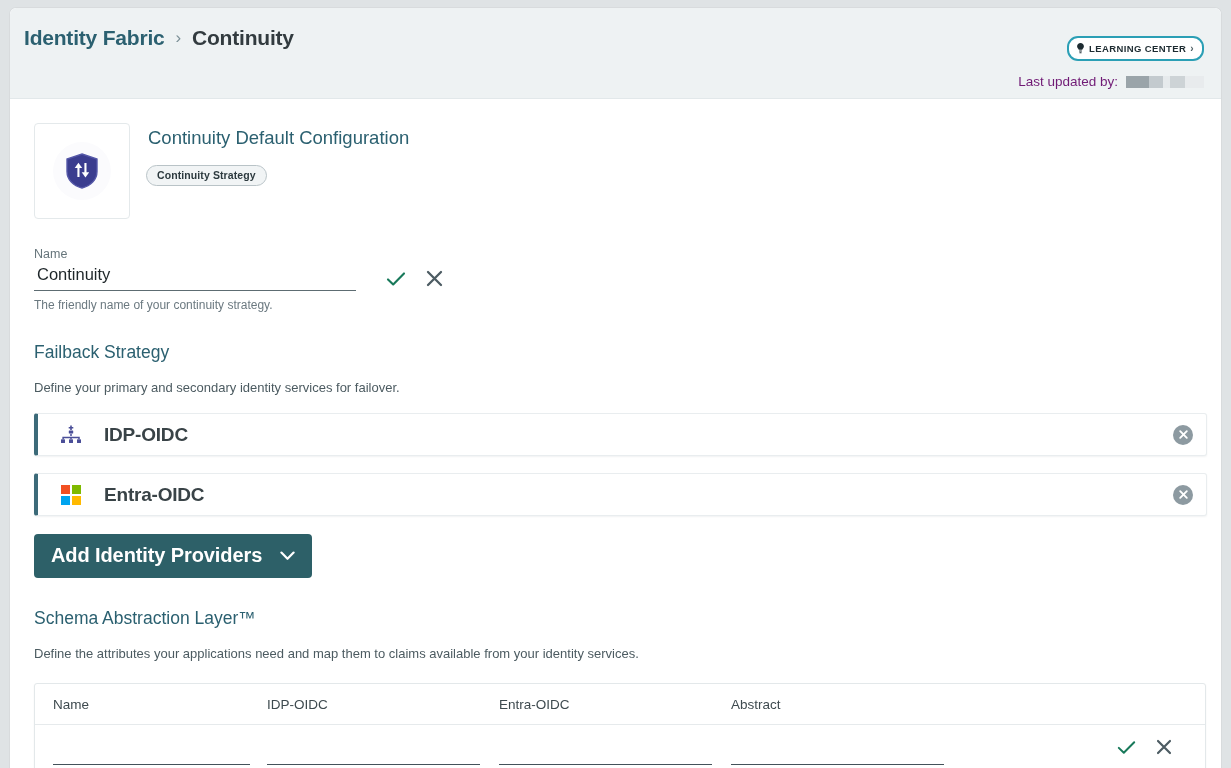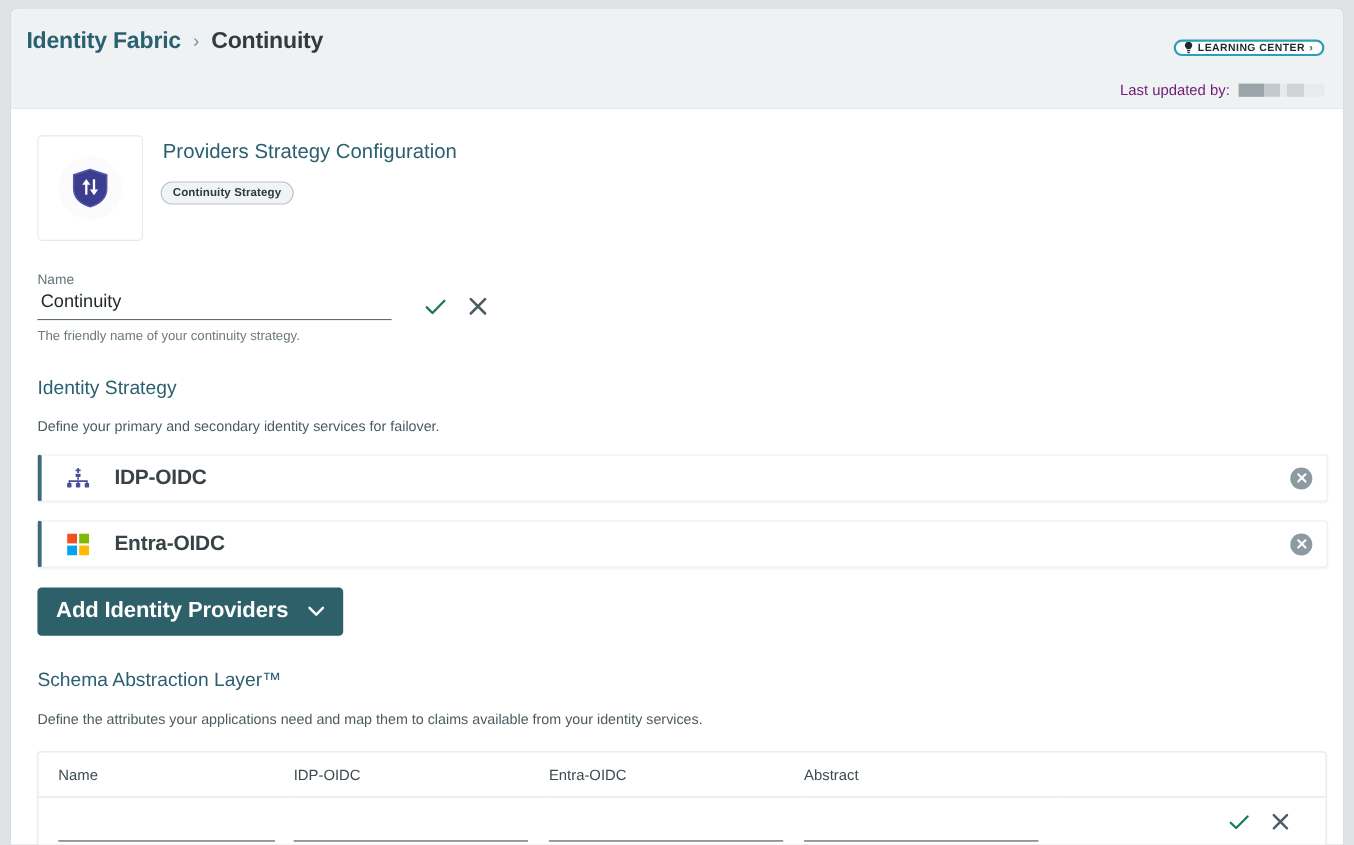--- a/index.html
+++ b/index.html
@@ -45,21 +45,21 @@
     font-size: 21px; font-weight: bold;
     letter-spacing: -0.2px;
   }
   .bc-root { color: #2b6070; }
   .bc-sep  { color: #7b8f96; font-size: 17px; font-weight: normal; }
   .bc-leaf { color: #323b3f; }
 
   .learning-center {
     position: absolute;
     right: 17px; top: 28px;
-    height: 15px;
+    height: 25px;
     display: inline-flex; align-items: center; gap: 4px;
     padding: 0 8px 0 7px;
     border: 2px solid #2b9fb5;
     border-radius: 11px;
     background: #ffffff;
     color: #1d2b31;
     font-size: 9.5px; font-weight: bold; letter-spacing: 0.4px;
     white-space: nowrap;
     cursor: pointer;
   }
@@ -274,21 +274,21 @@
               <g fill="#ffffff">
                 <rect x="12.4" y="14" width="2.1" height="10"></rect>
                 <path d="M13.45 9.8 L17.2 15 L9.7 15 Z"></path>
                 <rect x="19.4" y="10" width="2.1" height="10"></rect>
                 <path d="M20.45 24.4 L24.2 19.2 L16.7 19.2 Z"></path>
               </g>
             </svg>
           </div>
         </div>
         <div class="intro-text">
-          <div class="intro-title">Providers Strategy Configuration</div>
+          <div class="intro-title">Continuity Default Configuration</div>
           <span class="pill">Continuity Strategy</span>
         </div>
       </div>
 
       
       <div class="field-block">
         <div class="field-label">Name</div>
         <div class="field-row">
           <input class="name-input" type="text" value="Continuity" style="">
           <div class="confirm-icons">
@@ -301,21 +301,21 @@
               <svg width="17" height="17" viewBox="0 0 17 17" aria-hidden="true">
                 <path d="M2 2 L15 15 M15 2 L2 15" fill="none" stroke="#4d5c63" stroke-width="2.3" stroke-linecap="round"></path>
               </svg>
             </span>
           </div>
         </div>
         <div class="field-hint">The friendly name of your continuity strategy.</div>
       </div>
 
       
-      <div class="section-h">Identity Strategy</div>
+      <div class="section-h">Failback Strategy</div>
       <div class="section-sub">Define your primary and secondary identity services for failover.</div>
 
       <div class="idp-list">
 
         <div class="idp-row">
           <span class="idp-icon">
             <svg width="22" height="20" viewBox="0 0 22 20" aria-hidden="true">
               <g fill="#4a4e98">
                 <path d="M10.2 0.4 h1.6 v1.5 h1.5 v1.5 h-1.5 v1.5 h-1.6 V3.4 H8.7 V1.9 h1.5 z"></path>
                 <rect x="8.8" y="5.6" width="4.4" height="3.0" rx="0.5"></rect>

